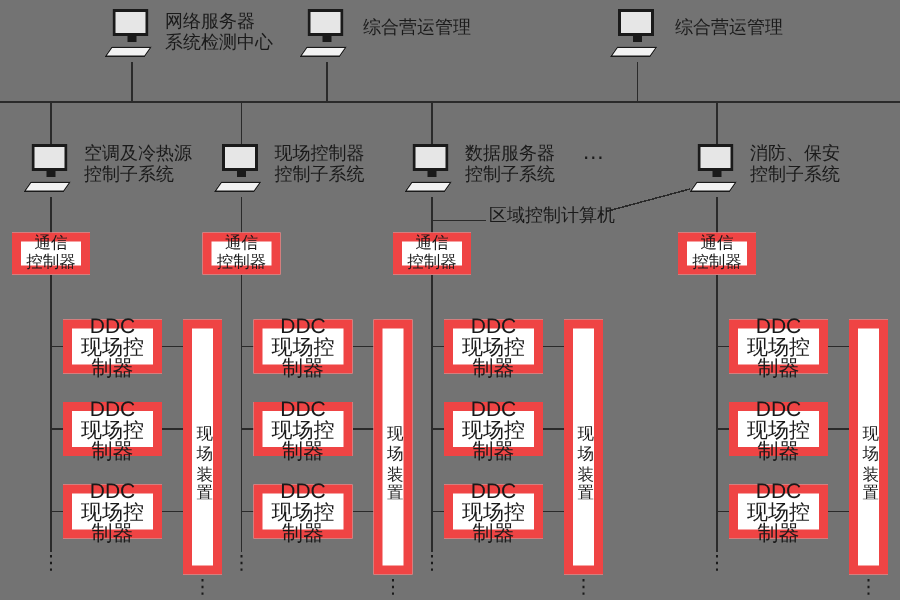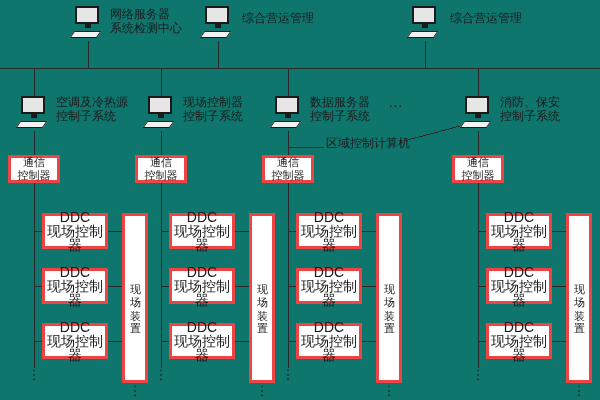--- a/index.html
+++ b/index.html
@@ -1,24 +1,24 @@
 <!DOCTYPE html>
 <html><head>
 <meta charset="utf-8">
 <style>
   html,body { margin:0; padding:0; background:#fff; }
   .canvas {
-    position:relative; width:600px; height:400px; background:#0f766e;
+    position:relative; width:600px; height:400px; background:#737373;
     font-family:"Liberation Sans", sans-serif; color:#1a1a1a; overflow:hidden;
   }
   .abs { position:absolute; }
   .wires { left:0; top:0; }
   .label { position:absolute; font-size:12px; line-height:14px; white-space:nowrap; }
   .box {
-    position:absolute; border:3px solid #ef4444; background:#ffffff;
+    position:absolute; border:6px solid #ef4444; background:#ffffff;
     display:flex; flex-direction:column; align-items:center; justify-content:center;
     text-align:center; box-sizing:border-box;
   }
   .comm  { width:52px; height:28px; font-size:11px; line-height:13px; }
   .ddc   { width:66px; height:36px; font-size:14px; line-height:14px; }
   .field { width:26px; height:170px; font-size:11px; }
   .field .vtext { writing-mode:vertical-rl; letter-spacing:13px; margin-top:6px; }
   .dots  { position:absolute; font-size:13px; line-height:13px; transform:translateX(-50%); }
   .ellip { position:absolute; font-size:15px; line-height:15px; letter-spacing:2px; }
   

